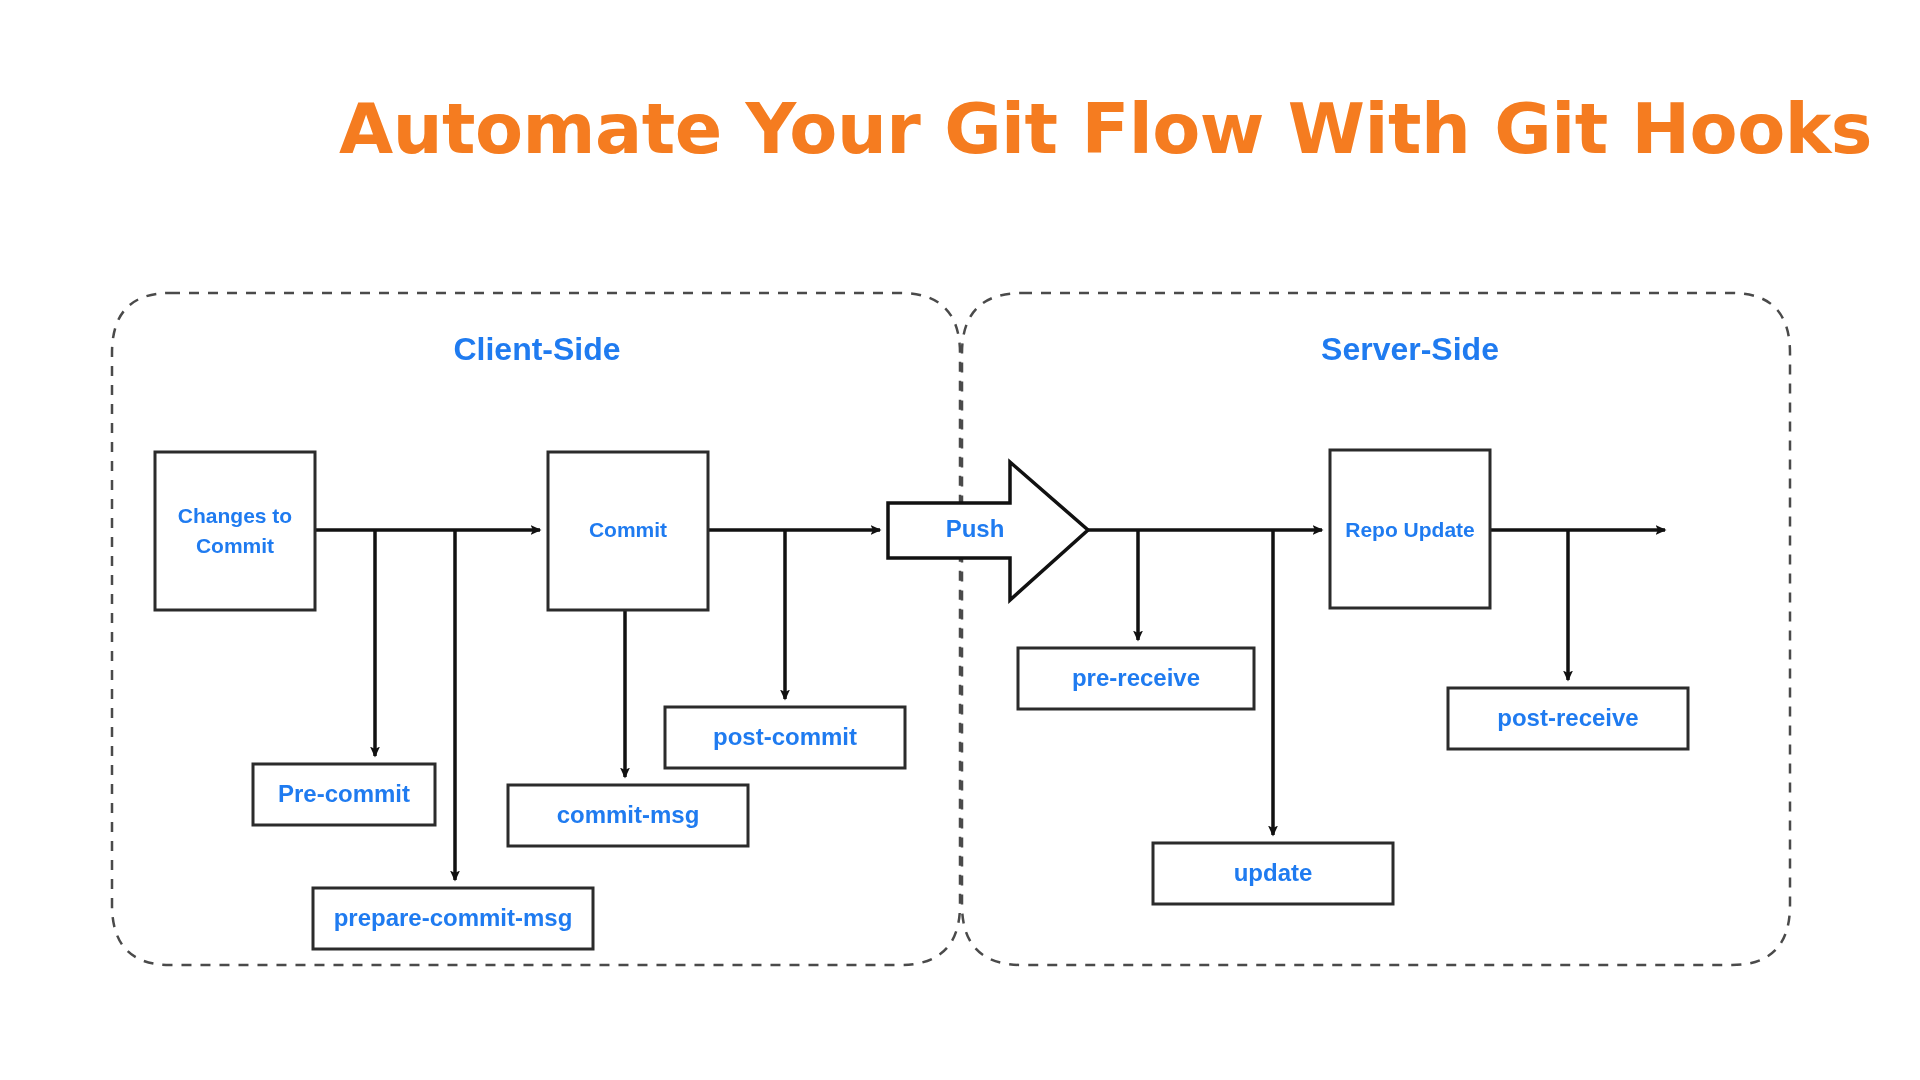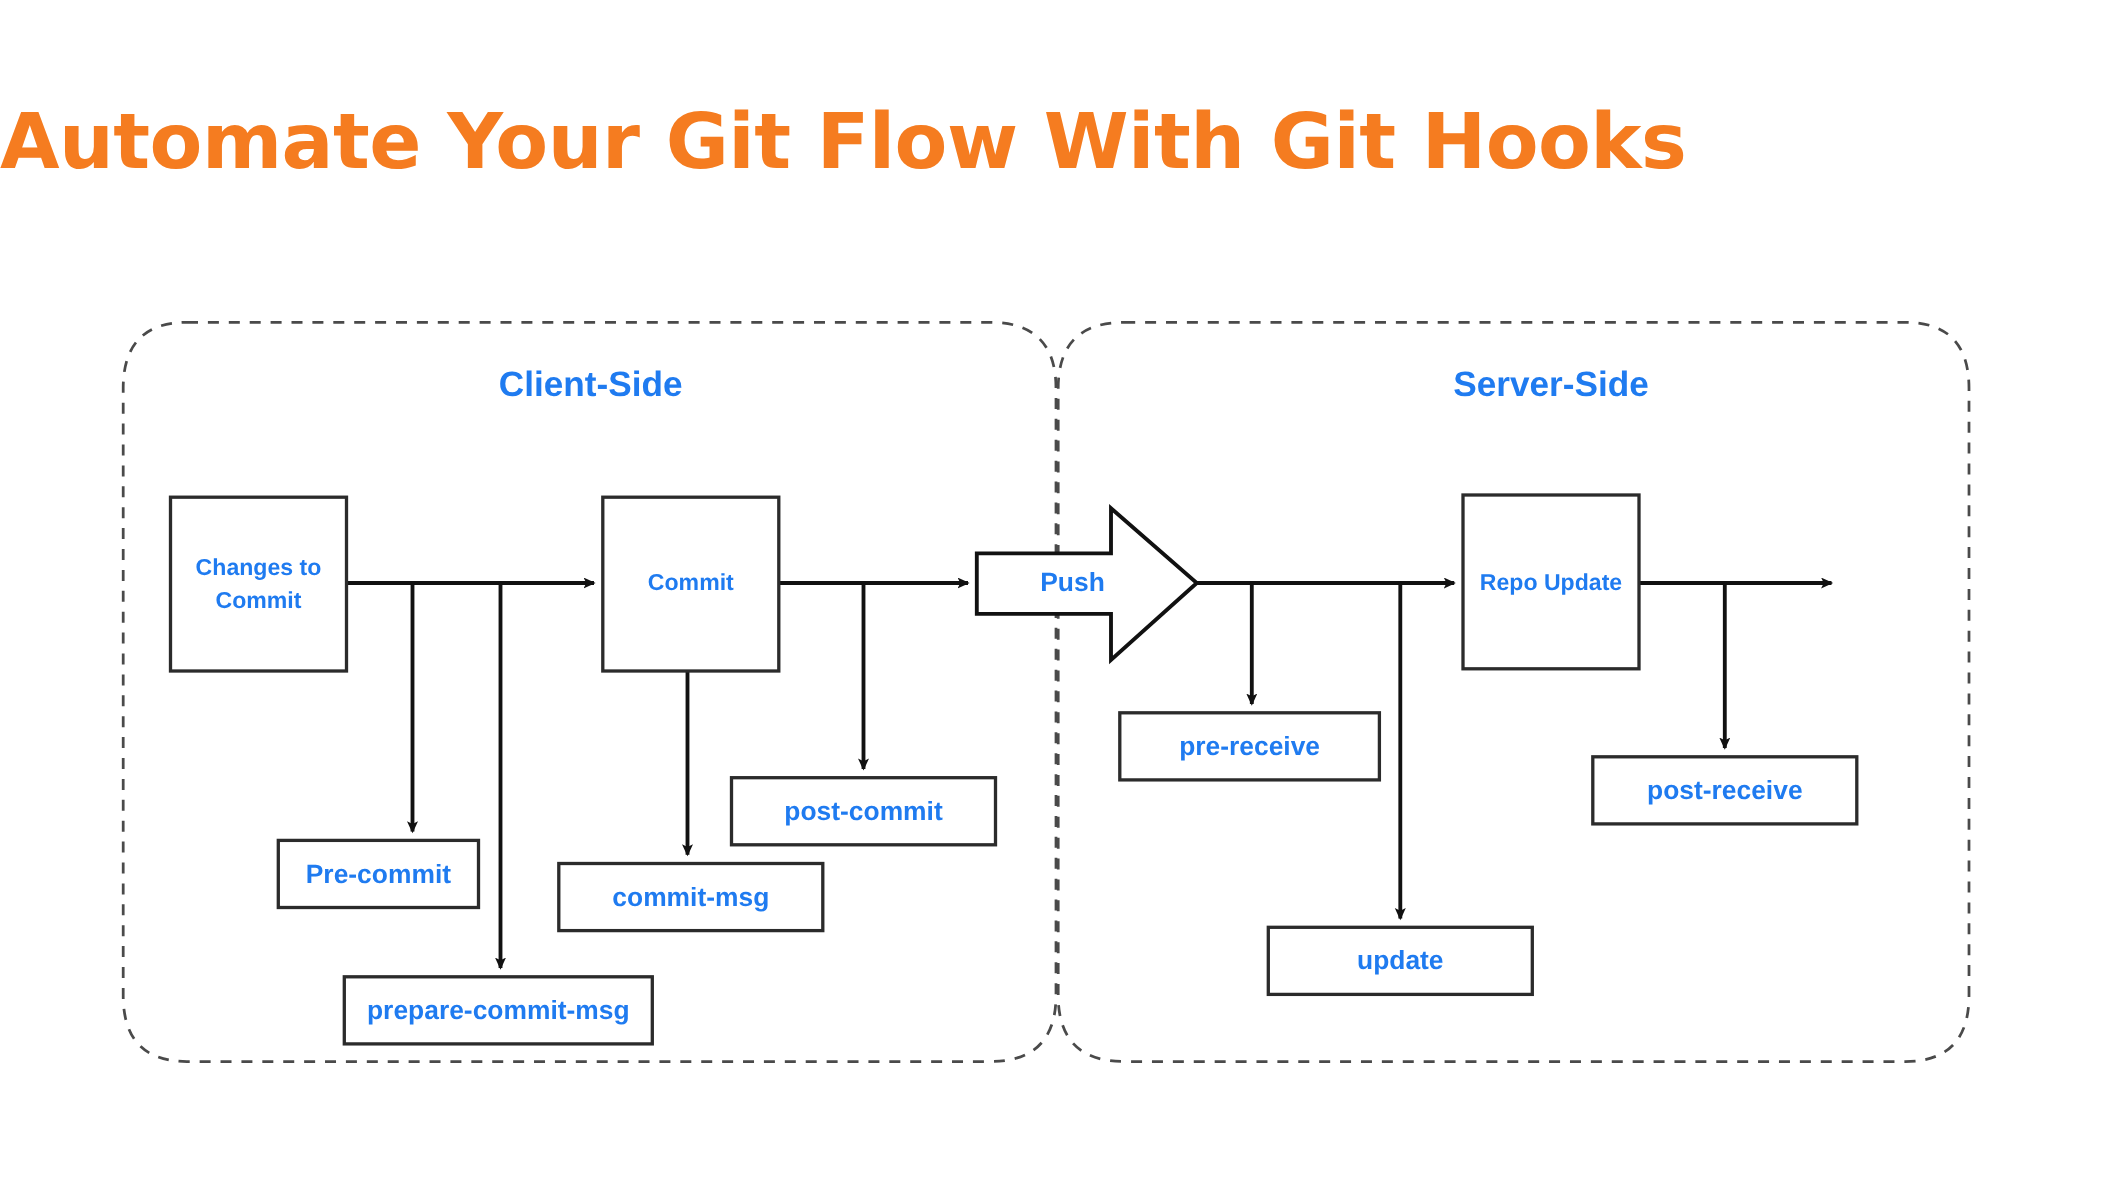--- a/index.html
+++ b/index.html
@@ -18,21 +18,21 @@
     position: relative;
     width: 1920px;
     height: 1080px;
     background: #ffffff;
   }
   #title {
     position: absolute;
     top: 88px;
     left: 0;
     width: 1872px;
-    text-align: left;
+    text-align: right;
     font-family: "DejaVu Sans", sans-serif;
     font-size: 70px;
     font-weight: bold;
     letter-spacing: -0.5px;
     color: #f57c20;
     white-space: nowrap;
   }
   #diagram {
     position: absolute;
     top: 0;

